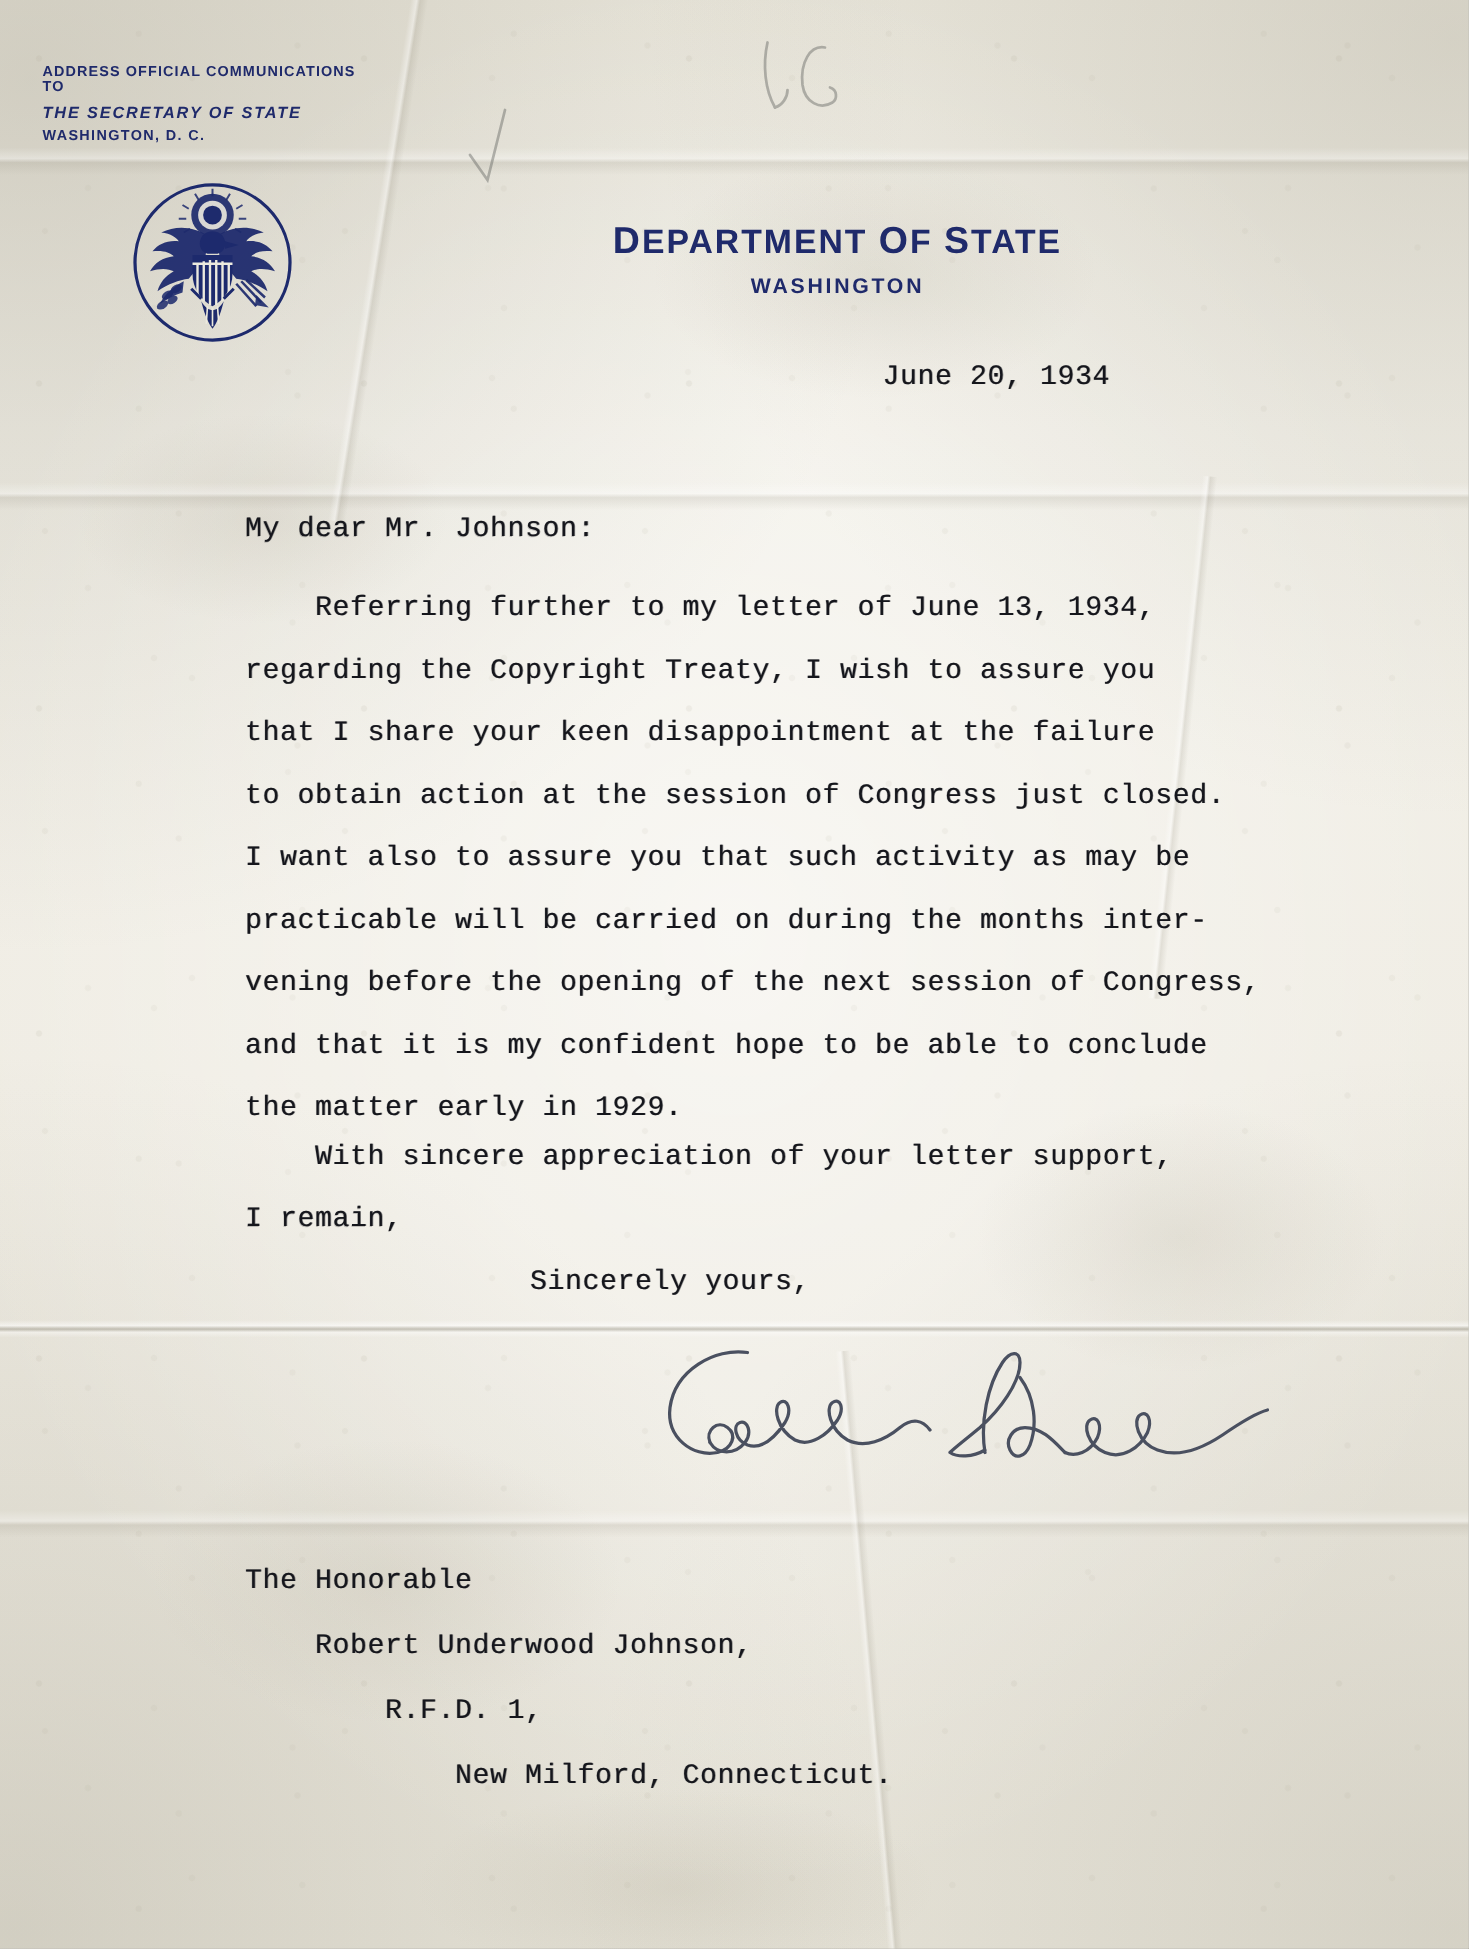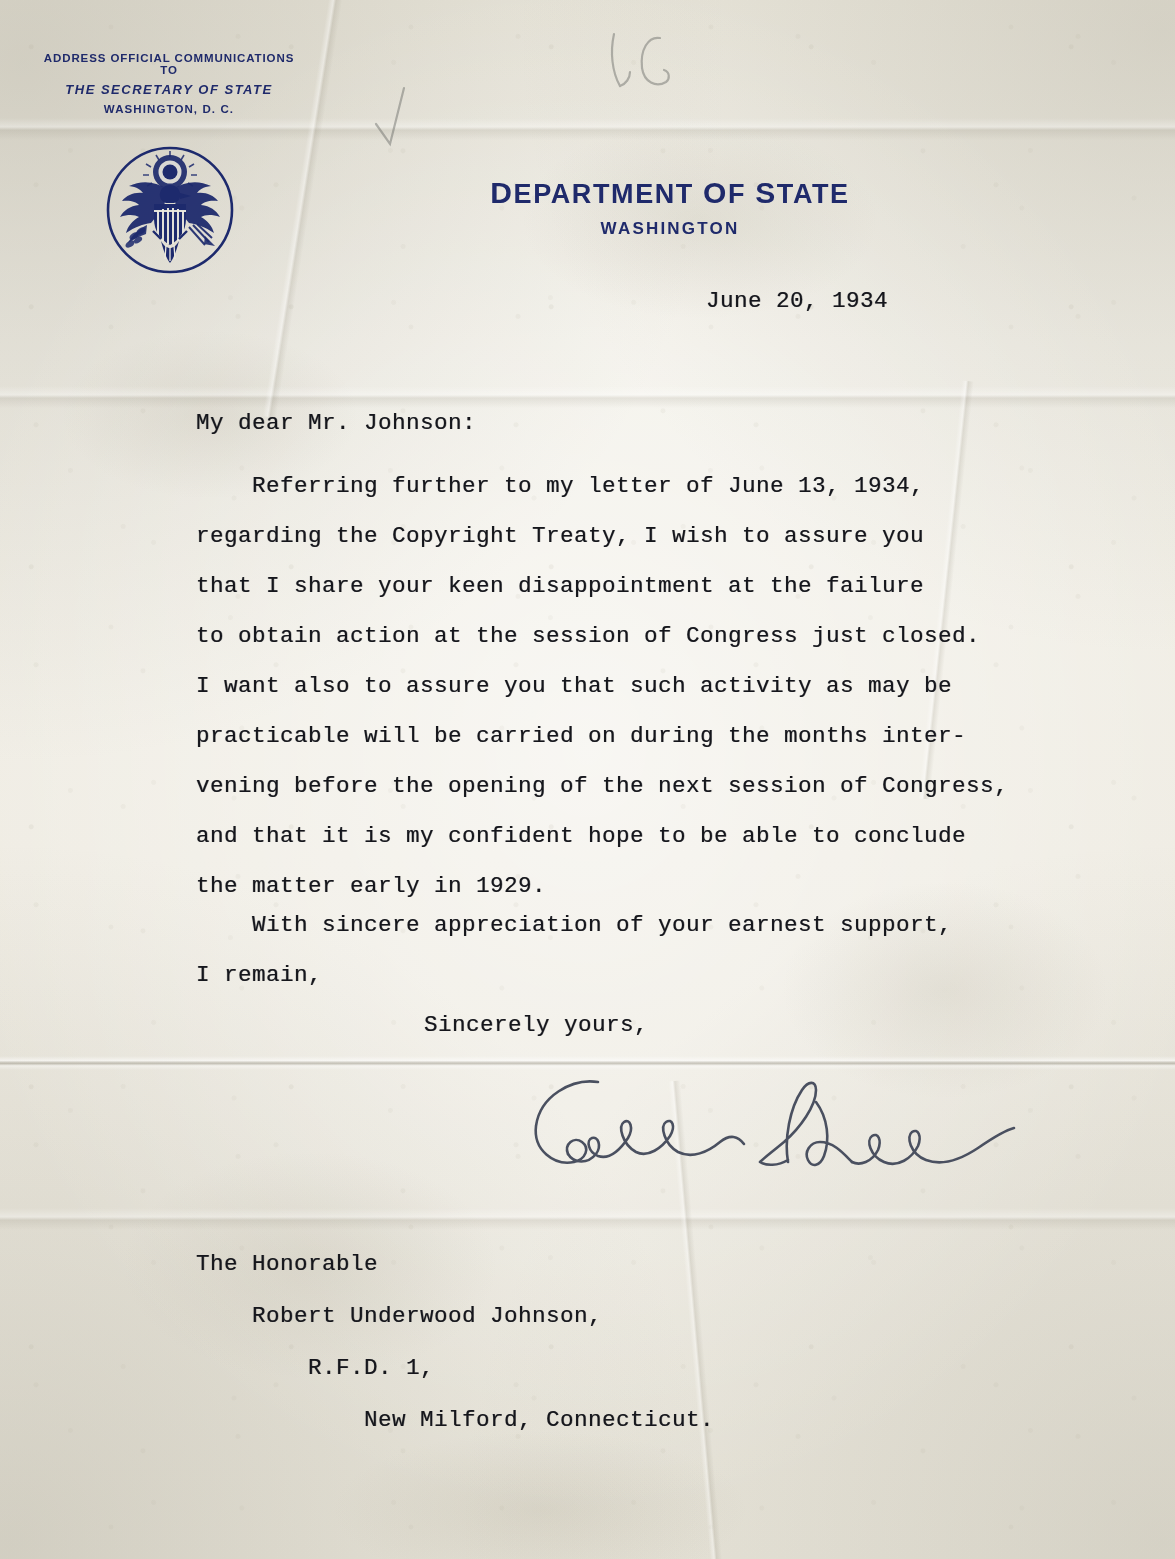--- a/index.html
+++ b/index.html
@@ -89,21 +89,21 @@
        rgba(142,136,119,.18) 55%,
        rgba(255,255,255,0) 100%);
   }
 
   
   .lh-block {
     position: absolute;
     left: 34px;
     top: 52px;
     width: 270px;
-    text-align: center;
+    text-align: left;
     color: #1f2a6b;
     font-family: "Liberation Sans", "DejaVu Sans", sans-serif;
     font-weight: 700;
   }
   .lh-l1 { font-size: 11.5px; letter-spacing: .9px; }
   .lh-l2 { font-size: 13px;   letter-spacing: 1.5px; margin-top: 6px; font-style: italic; }
   .lh-l3 { font-size: 11.5px; letter-spacing: 1.1px; margin-top: 6px; }
 
   .seal {
     position: absolute;
@@ -295,21 +295,21 @@
     <span class="ln">regarding the Copyright Treaty, I wish to assure you</span>
     <span class="ln">that I share your keen disappointment at the failure</span>
     <span class="ln">to obtain action at the session of Congress just closed.</span>
     <span class="ln">I want also to assure you that such activity as may be</span>
     <span class="ln">practicable will be carried on during the months inter-</span>
     <span class="ln">vening before the opening of the next session of Congress,</span>
     <span class="ln">and that it is my confident hope to be able to conclude</span>
     <span class="ln">the matter early in 1929.</span>
   </div>
 
-  <div class="tw closing-1">    With sincere appreciation of your earnest support,</div>
+  <div class="tw closing-1">    With sincere appreciation of your letter support,</div>
   <div class="tw closing-2">I remain,</div>
   <div class="tw valediction">Sincerely yours,</div>
 
   <div class="signature">
     <svg viewBox="0 0 520 130" width="520" height="130" aria-hidden="true">
       <g fill="none" stroke="#4a5060" stroke-width="2.6" stroke-linecap="round" stroke-linejoin="round">
 
         <path d="M86 20 C60 16 28 34 24 64 C21 88 42 104 62 100 C74 97 78 86 70 80
                  C62 74 52 82 56 92"></path>
 

